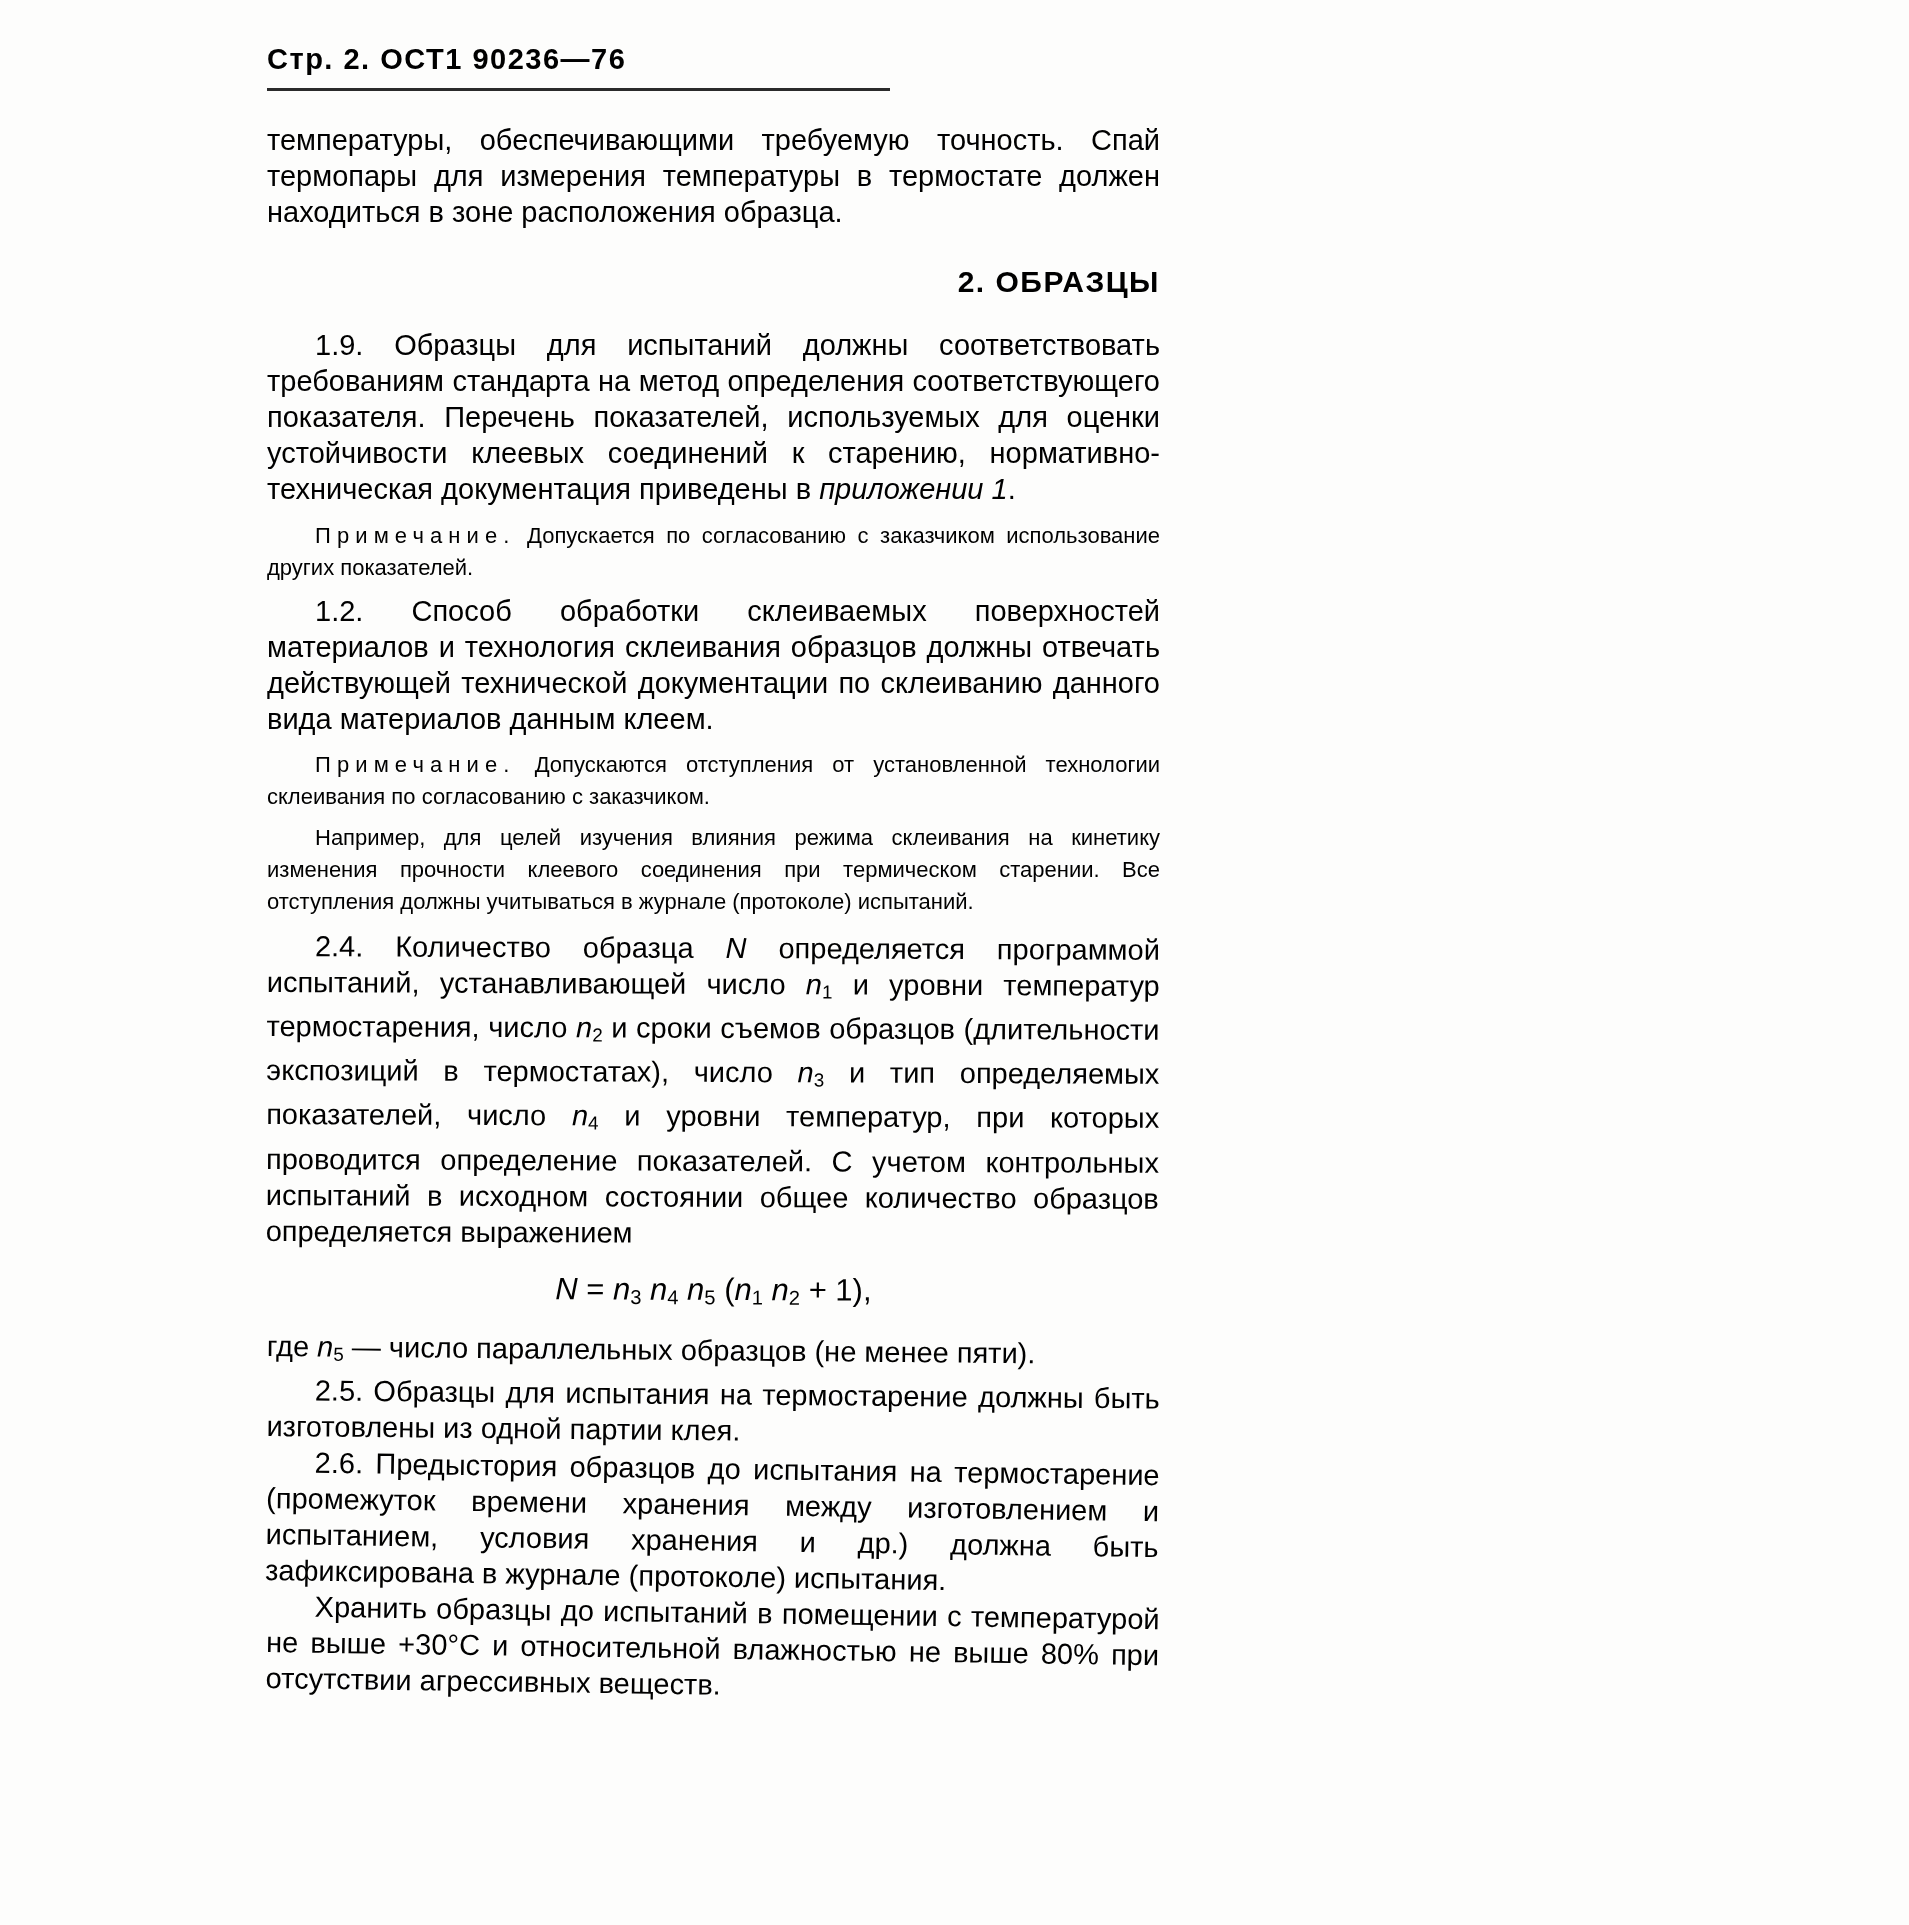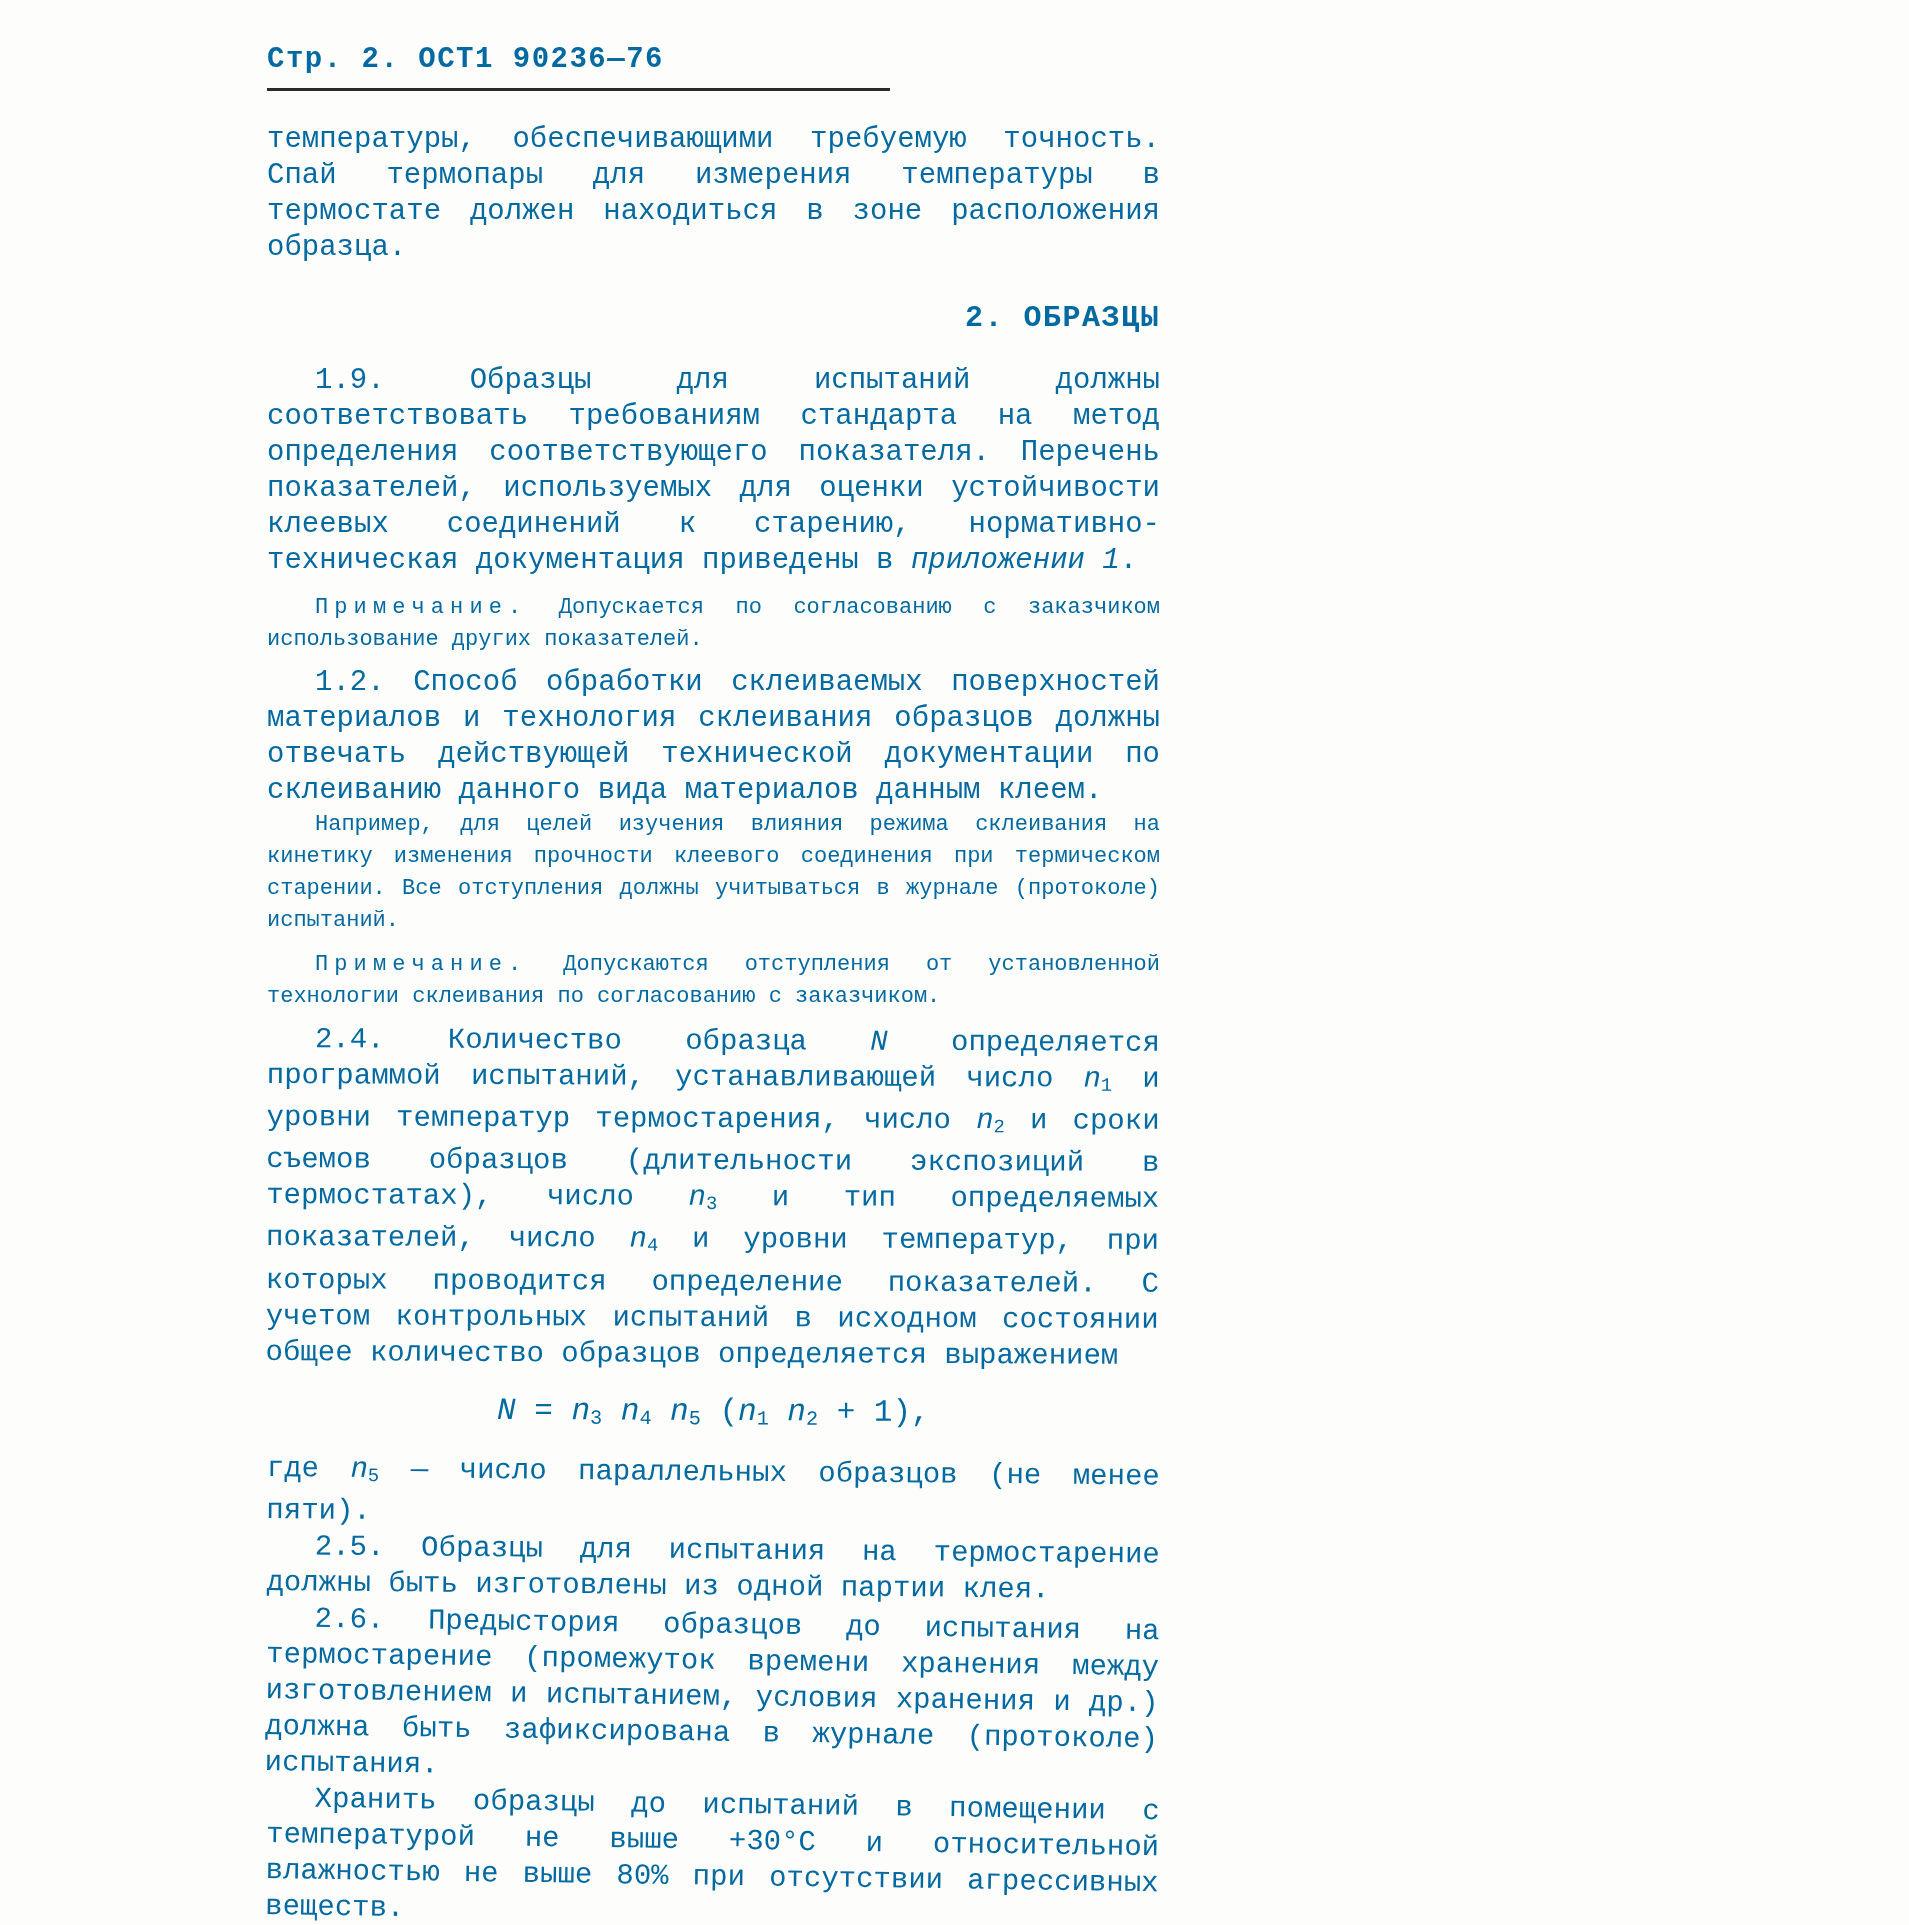--- a/index.html
+++ b/index.html
@@ -2,22 +2,22 @@
 <html style="font-size:12.3px"><head>
 <meta charset="utf-8">
 <style>
   html, body { margin: 0; padding: 0; background: #ffffff; }
   .page {
     position: relative;
     width: 1909px;
     height: 1925px;
     background: #fdfdfc;
     overflow: hidden;
-    font-family: Liberation Mono, monospace;
-    color: #0369a1;
+    font-family: Liberation Sans, sans-serif;
+    color: #000000;
   }
   .content {
     position: absolute;
     left: 267px;
     top: 43px;
     width: 893px;
   }
   .pageheader {
     font-weight: bold;
     font-size: 29px;
@@ -81,22 +81,22 @@
 
     <div class="heading">2. ОБРАЗЦЫ</div>
 
 
     <p><span>1.9. Образцы для испытаний должны соответствовать требованиям стандарта на метод определения соответствующего показателя. Перечень показателей, используемых для оценки устойчивости клеевых соединений к старению, нормативно-техническая документация приведены в </span><span class="it">приложении 1</span><span>.</span></p>
 
     <p class="note"><span class="sp">Примечание.</span><span> Допускается по согласованию с заказчиком использование других показателей.</span></p>
 
     <p>1.2. Способ обработки склеиваемых поверхностей материалов и технология склеивания образцов должны отвечать действующей технической документации по склеиванию данного вида материалов данным клеем.</p>
 
+    <p class="note"><span class="sp">Примечание.</span><span> Допускаются отступления от установленной технологии склеивания по согласованию с заказчиком.</span></p>
     <p class="note follow">Например, для целей изучения влияния режима склеивания на кинетику изменения прочности клеевого соединения при термическом старении. Все отступления должны учитываться в журнале (протоколе) испытаний.</p>
-    <p class="note"><span class="sp">Примечание.</span><span> Допускаются отступления от установленной технологии склеивания по согласованию с заказчиком.</span></p>
 
     <p class="sk1"><span>2.4. Количество образца </span><span class="it">N</span><span> определяется программой испытаний, устанавливающей число </span><span class="it">n</span><span class="sub">1</span><span> и уровни температур термостарения, число </span><span class="it">n</span><span class="sub">2</span><span> и сроки съемов образцов (длительности экспозиций в термостатах), число </span><span class="it">n</span><span class="sub">3</span><span> и тип определяемых показателей, число </span><span class="it">n</span><span class="sub">4</span><span> и уровни температур, при которых проводится определение показателей. С учетом контрольных испытаний в исходном состоянии общее количество образцов определяется выражением</span></p>
 
     <p class="formula sk1"><span class="it">N</span><span> = </span><span class="it">n</span><span class="sub">3</span><span> </span><span class="it">n</span><span class="sub">4</span><span> </span><span class="it">n</span><span class="sub">5</span><span> (</span><span class="it">n</span><span class="sub">1</span><span> </span><span class="it">n</span><span class="sub">2</span><span> + 1),</span></p>
 
     <p class="noindent sk2"><span>где </span><span class="it">n</span><span class="sub">5</span><span> — число параллельных образцов (не менее пяти).</span></p>
 
     <p class="sk2">2.5. Образцы для испытания на термостарение должны быть изготовлены из одной партии клея.</p>
 
     <p class="sk3">2.6. Предыстория образцов до испытания на термостарение (промежуток времени хранения между изготовлением и испытанием, условия хранения и др.) должна быть зафиксирована в журнале (протоколе) испытания.</p>

